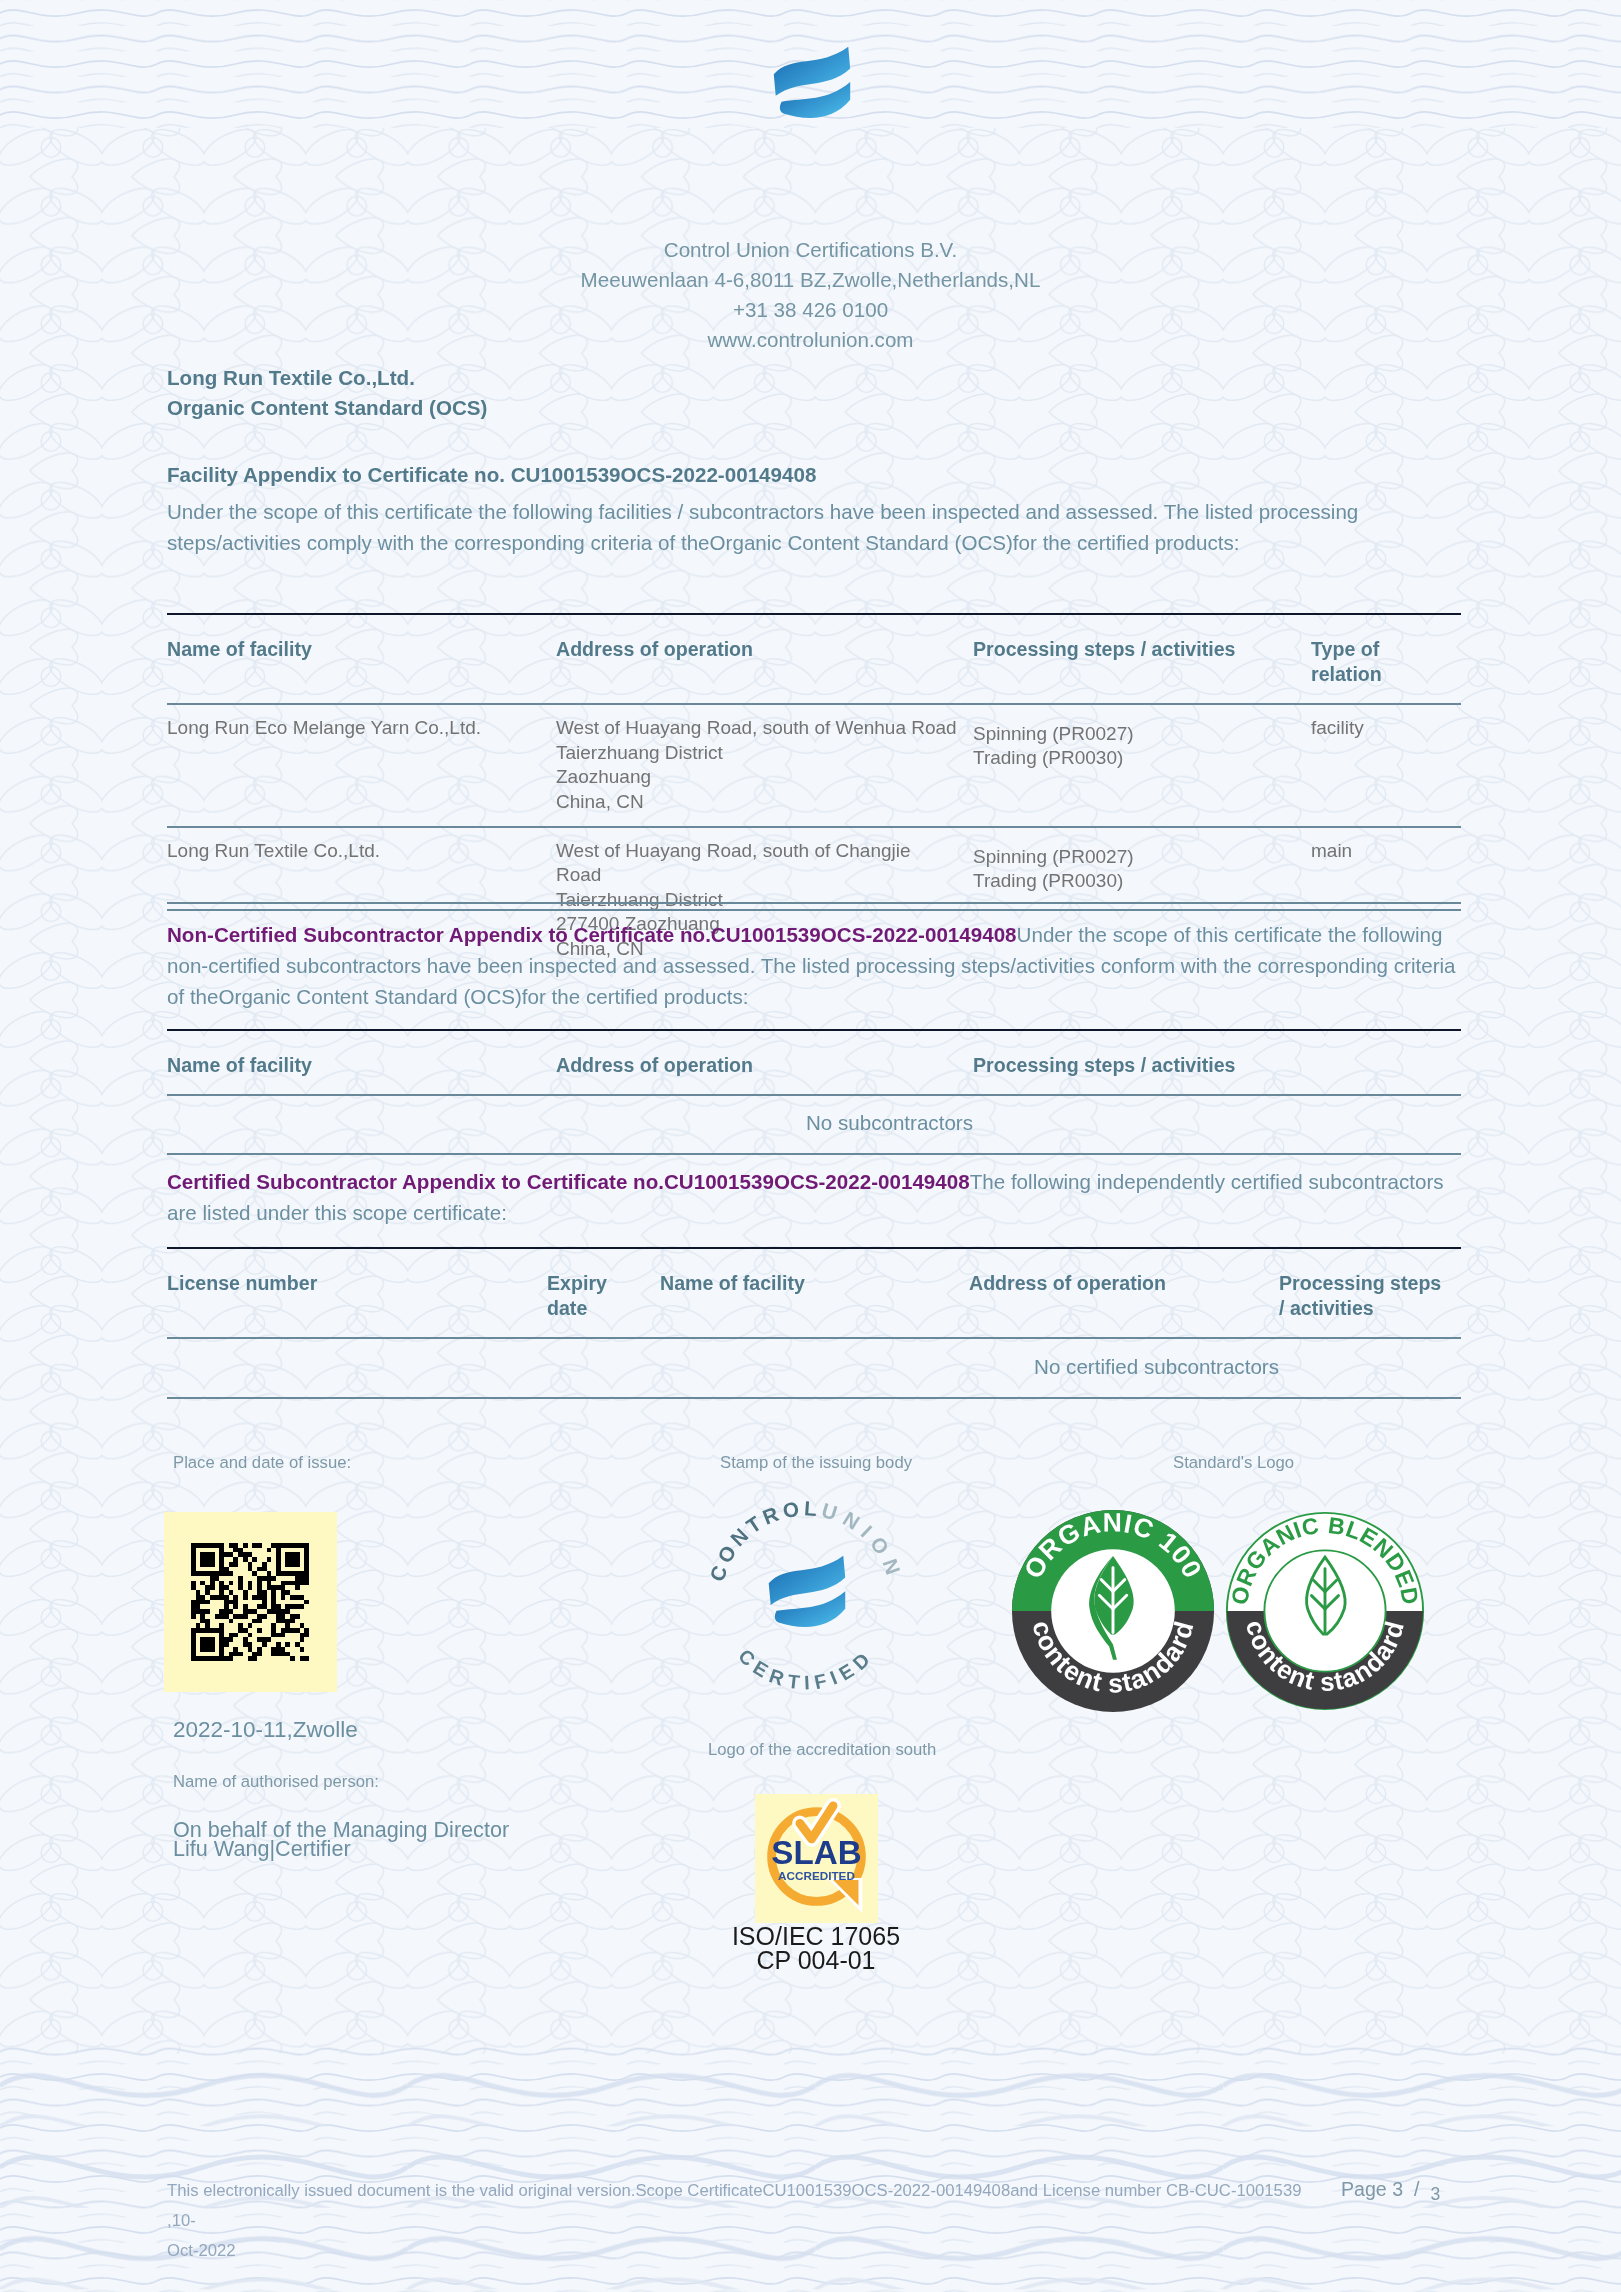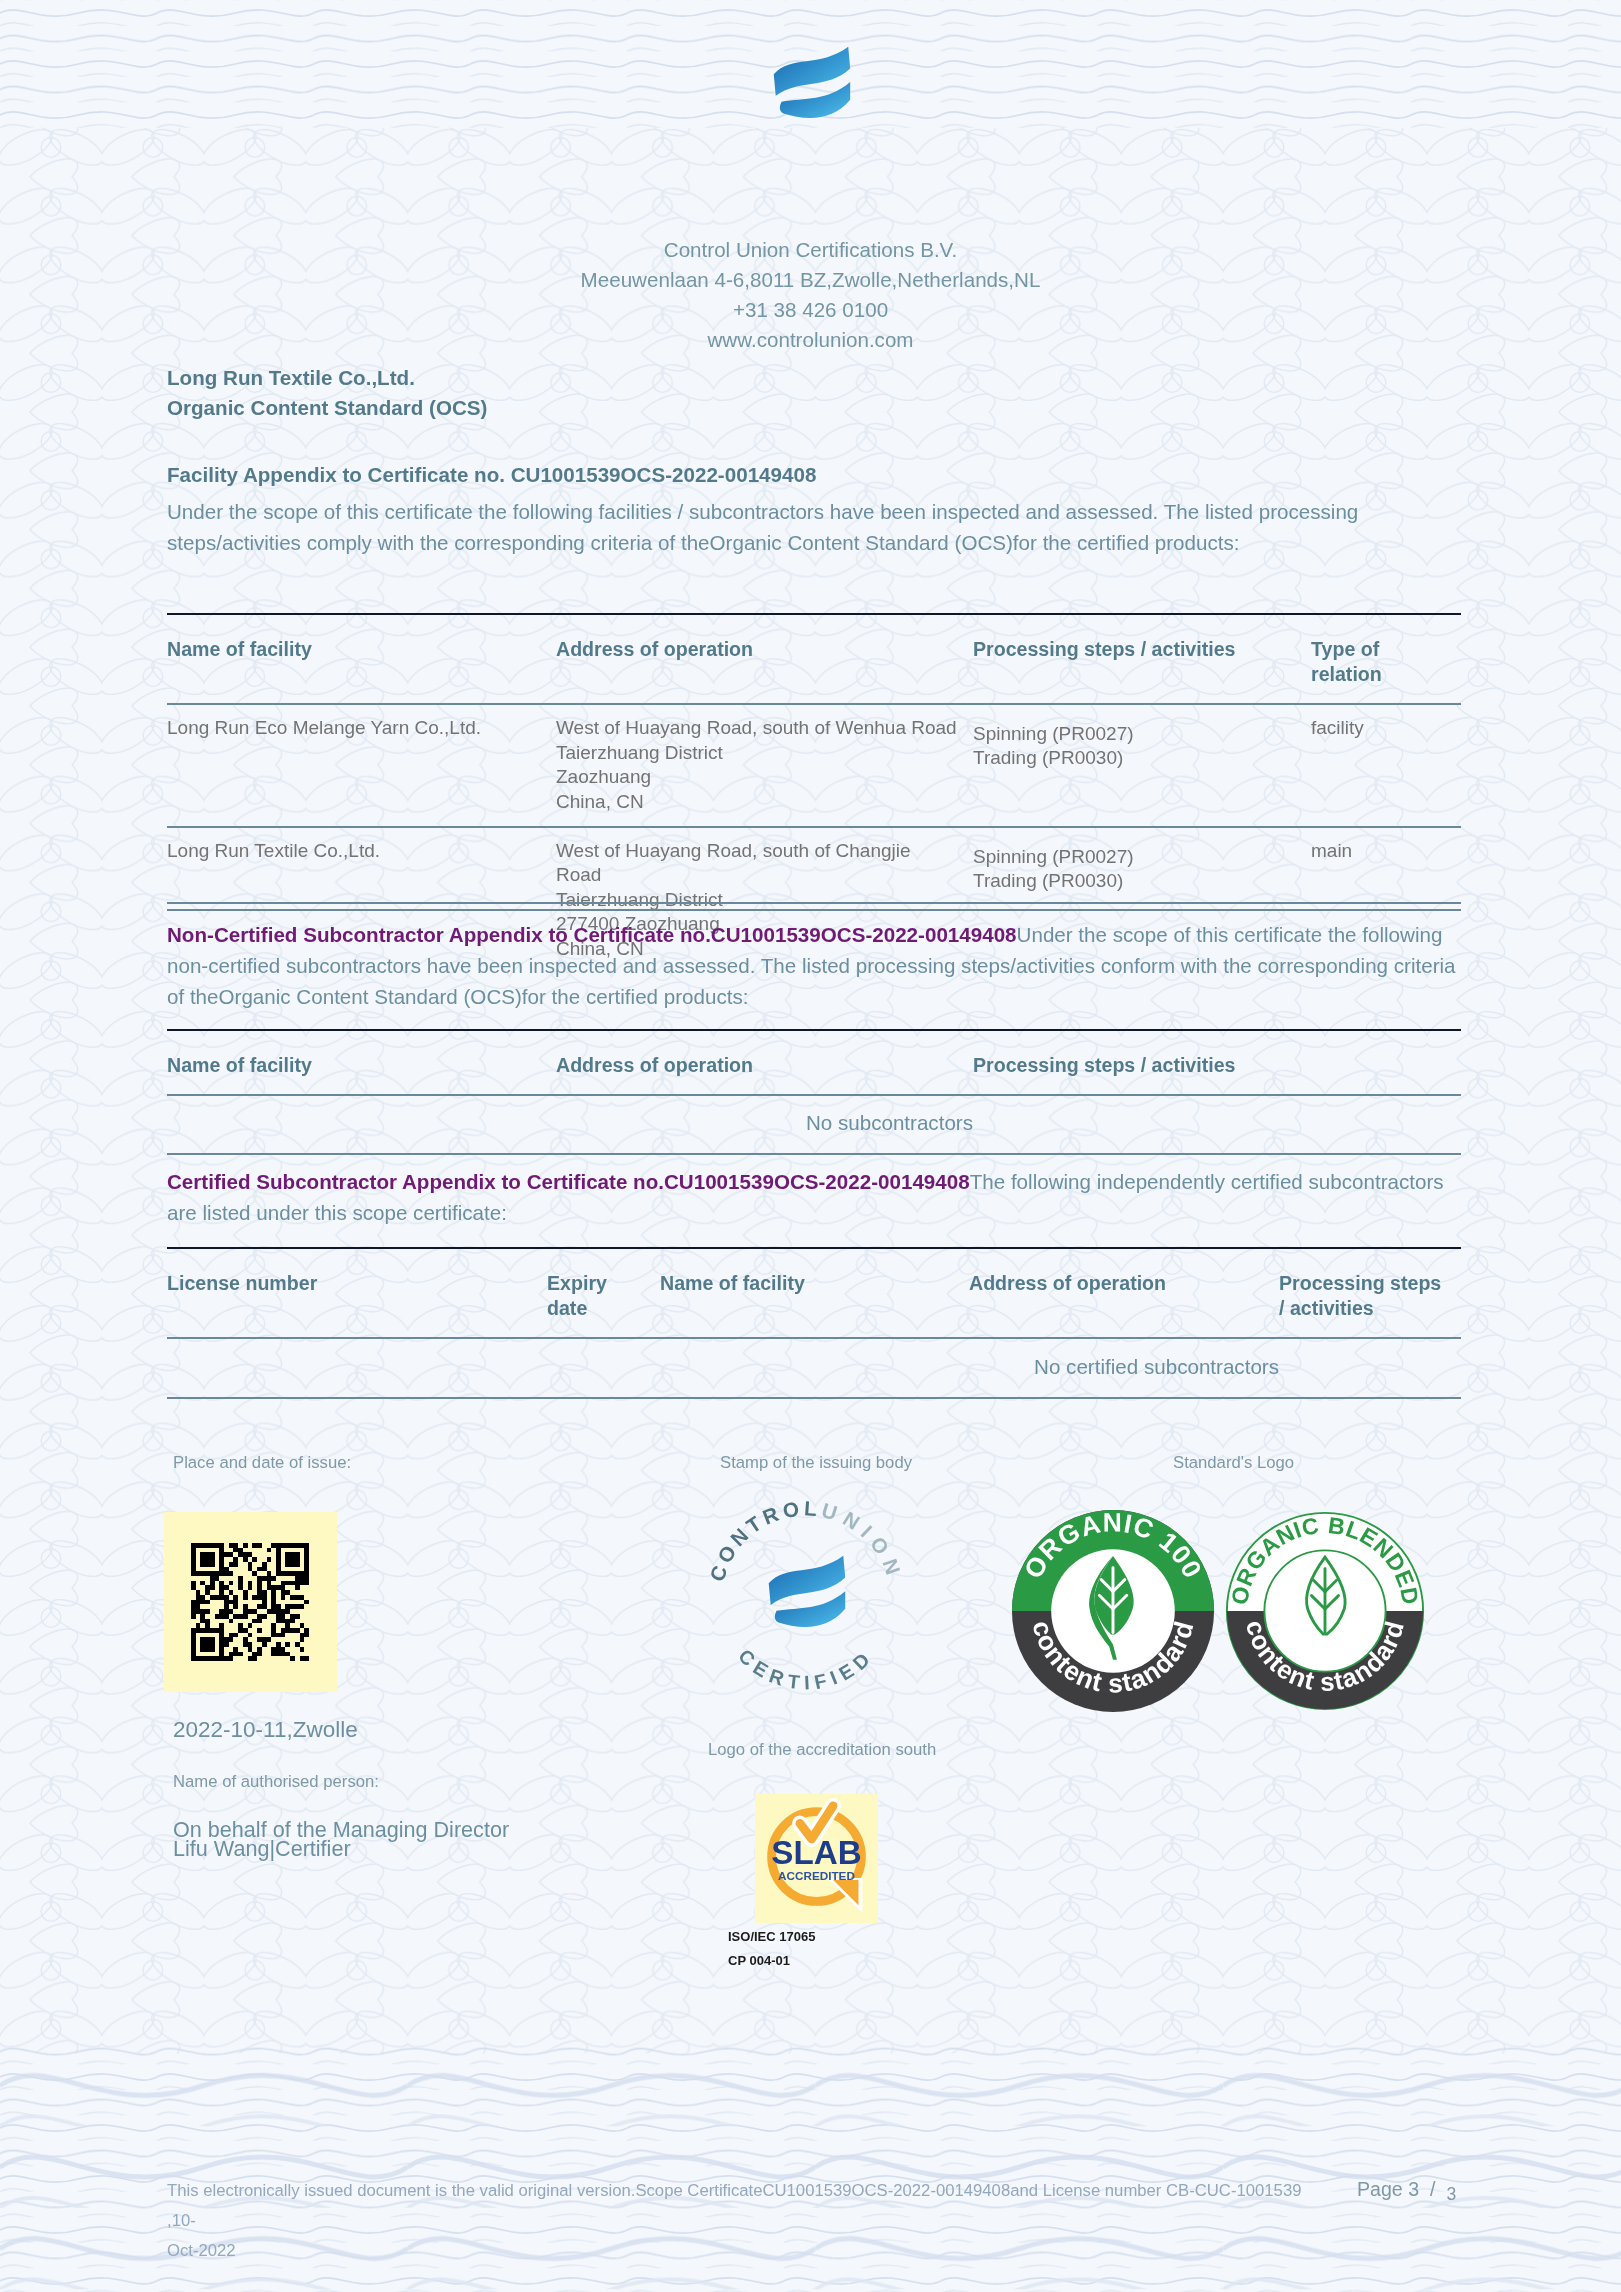--- a/index.html
+++ b/index.html
@@ -31,23 +31,23 @@
   .row1{border-bottom:2px solid #69889a;}
   .proc{padding-top:16.7px;}
   .tbl-bottom{border-bottom:2px solid #69889a;}
   .dblrule{position:absolute;left:167px;width:1294px;height:4.9px;border-top:2px solid #69889a;border-bottom:2px solid #69889a;z-index:1;}
   .empty-cell{font-size:20.6px;color:#6b8fa0;padding:15.7px 0 17.6px 0;text-align:right;}
   
   .small-label{font-size:16.7px;color:#7d99a8;}
   .whitebox{position:absolute;background:#fef9c3;z-index:1;}
   .date-issue{left:173px;top:1717px;font-size:22.5px;color:#6b8fa0;}
   .auth-line{left:173px;font-size:21.6px;color:#6b8fa0;}
-  .iso-lines{left:728px;top:1925px;width:176px;font-size:13px;line-height:23.5px;font-weight:bold;color:#1b1b1b;}
+  .iso-lines{left:728px;top:1925px;width:176px;text-align:center;font-size:25px;line-height:23.5px;font-weight:normal;color:#1b1b1b;}
   .footer{left:167px;top:2176px;width:1157px;font-size:16.7px;line-height:30px;color:#93a7bd;}
-  .pagenum{left:1341px;top:2178px;font-size:19.6px;color:#7e98a8;margin-left:16px;}
+  .pagenum{left:1341px;top:2178px;font-size:19.6px;color:#7e98a8;}
   .pagenum .low3{position:relative;top:3.9px;font-size:17.6px;}
 </style>
 </head>
 <body>
 
 <div id="page">
 
   <svg class="bg" width="1621" height="2293" viewBox="0 0 1654 2339">
     <defs>
       <pattern id="loops" width="104" height="60" patternUnits="userSpaceOnUse">

